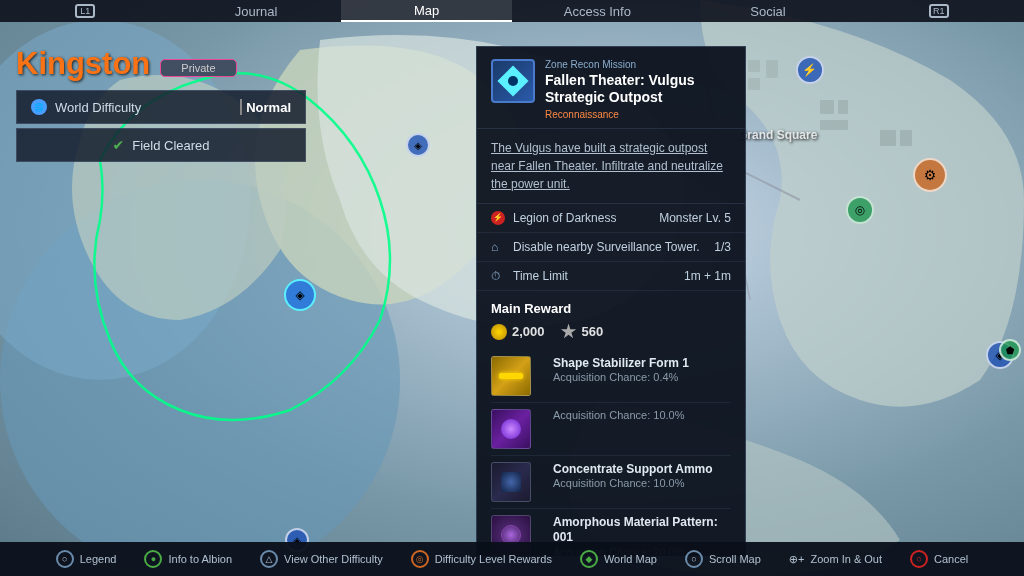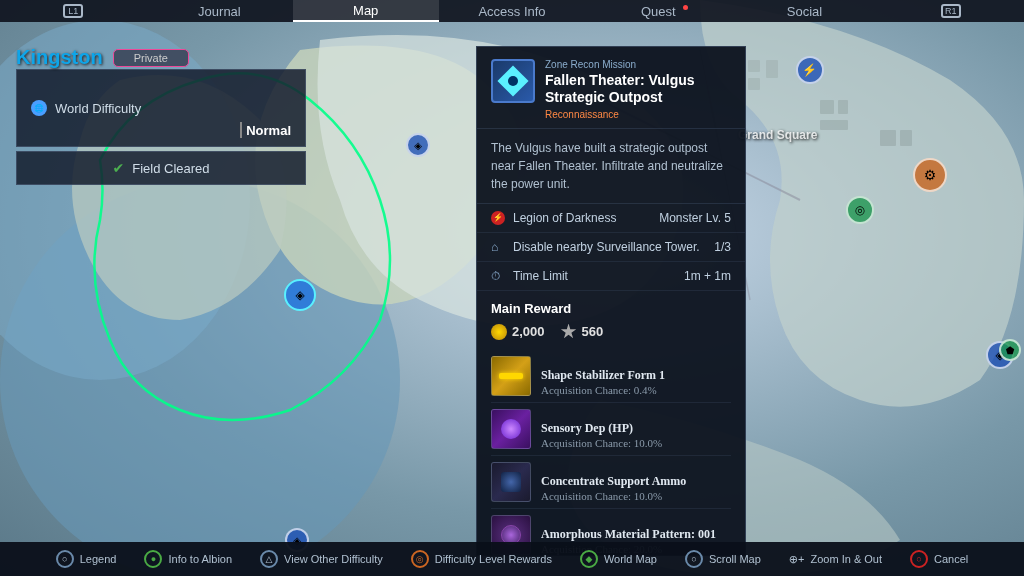--- a/index.html
+++ b/index.html
@@ -77,23 +77,24 @@
     
     .left-panel {
       position: absolute;
       top: 46px;
       left: 16px;
       width: 290px;
       z-index: 50;
     }
 
     .location-title {
-      color: #0ea5e9;
-      font-size: 20px;
+      color: #f97316;
+      font-size: 31px;
       font-weight: bold;
+      margin-bottom: 8px;
       text-shadow: 1px 1px 3px rgba(0,0,0,0.8);
     }
 
     .private-badge {
       display: inline-block;
       background: rgba(60,70,90,0.9);
       border: 1px solid #ec4899;
       color: #ccc;
       font-size: 11px;
       padding: 2px 20px;
@@ -237,20 +238,21 @@
       color: #ff8844;
       margin-top: 3px;
     }
 
     .mission-desc {
       padding: 10px 14px;
       font-size: 12px;
       color: #b0c0d0;
       line-height: 1.5;
       border-bottom: 1px solid rgba(80,100,130,0.3);
+      text-decoration: underline;
     }
 
     .mission-stat {
       display: flex;
       align-items: center;
       justify-content: space-between;
       padding: 7px 14px;
       border-bottom: 1px solid rgba(80,100,130,0.2);
     }
 
@@ -321,25 +323,24 @@
 
     .gear-reward-icon {
       width: 16px;
       height: 16px;
       background: #aaaaaa;
       clip-path: polygon(50% 0%, 61% 35%, 98% 35%, 68% 57%, 79% 91%, 50% 70%, 21% 91%, 32% 57%, 2% 35%, 39% 35%);
     }
 
     .reward-item {
       display: flex;
-      align-items: flex-end;
-      gap: 10px;
+      align-items: flex-start;
+      gap: 22px;
       padding: 6px 0;
       border-bottom: 1px solid rgba(80,100,130,0.2);
-      font-family: Liberation Serif, serif;
     }
 
     .reward-item-icon {
       width: 40px;
       height: 40px;
       border-radius: 3px;
       flex-shrink: 0;
       border: 1px solid rgba(120,140,160,0.4);
     }
 
@@ -526,43 +527,39 @@
   <div class="nav-item">
     <span>Journal</span>
   </div>
   <div class="nav-item active">
     <span>Map</span>
   </div>
   <div class="nav-item">
     <span>Access Info</span>
   </div>
   <div class="nav-item">
-    <span>Quest</span>
-    <div class="nav-dot"></div>
-  </div>
-  <div class="nav-item">
     <span>Social</span>
   </div>
   <div class="nav-item">
     <div class="btn-icon">R1</div>
   </div>
 </div>
 
 <div class="left-panel">
   <div class="title-row">
     <span class="location-title">Kingston</span>
     <span class="private-badge">Private</span>
   </div>
 
   <div class="info-row">
     <div class="left-info">
       <div class="world-icon">🌐</div>
       <span>World Difficulty</span>
     </div>
-    <div class="right-info" style="display:flex;align-items:center;margin-top:44px;">
+    <div class="right-info" style="display:flex;align-items:center;">
       <div class="divider-line"></div>
       <span>Normal</span>
     </div>
   </div>
 
   <div class="field-cleared-row">
     <span class="check-icon">✔</span>
     <span>Field Cleared</span>
   </div>
 </div>
@@ -627,21 +624,20 @@
           <div class="reward-item-text">
             <div class="reward-item-name">Shape Stabilizer Form 1</div>
             <div class="reward-item-chance">Acquisition Chance: 0.4%</div>
           </div>
         </div>
         <div class="reward-item">
           <div class="reward-item-icon purple" style="display: flex; align-items: center; justify-content: center;">
             <div style="width:20px;height:20px;background:radial-gradient(circle,#cc88ff,#6620cc);border-radius:50%;"></div>
           </div>
           <div class="reward-item-text">
-            <div class="reward-item-name">Sensory Dep (HP)</div>
             <div class="reward-item-chance">Acquisition Chance: 10.0%</div>
           </div>
         </div>
         <div class="reward-item">
           <div class="reward-item-icon dark" style="display: flex; align-items: center; justify-content: center;">
             <div style="width:20px;height:20px;background:radial-gradient(circle,#4466aa,#112244);border-radius:3px;"></div>
           </div>
           <div class="reward-item-text">
             <div class="reward-item-name">Concentrate Support Ammo</div>
             <div class="reward-item-chance">Acquisition Chance: 10.0%</div>

